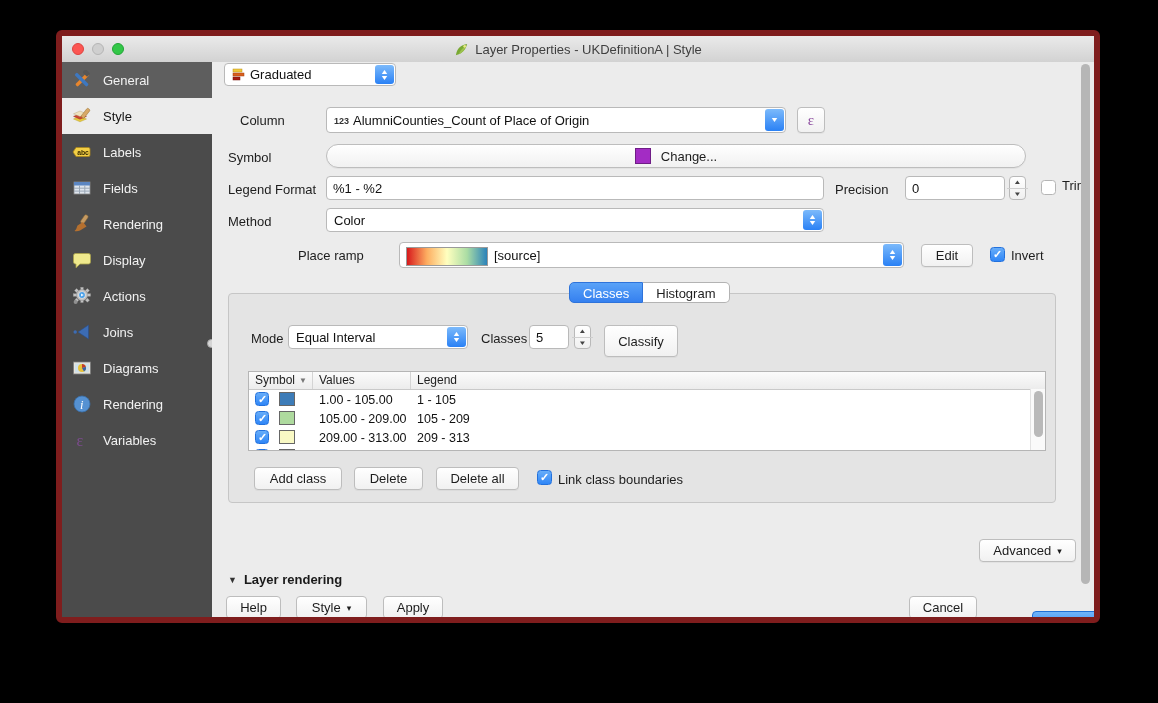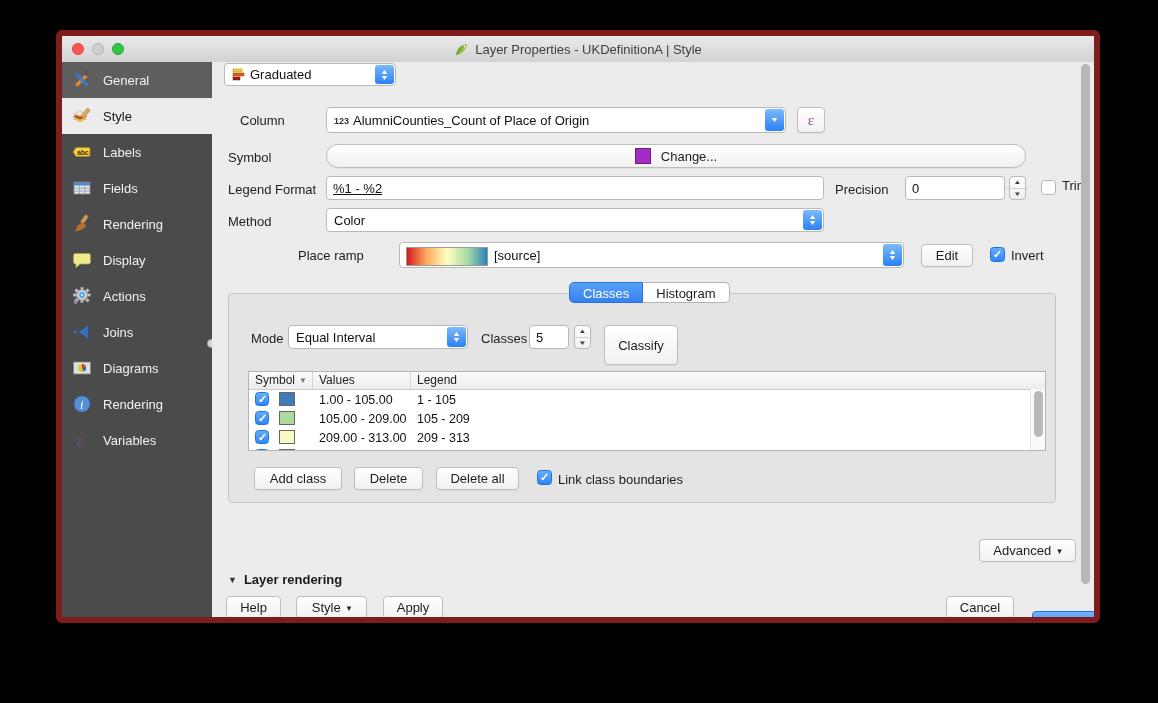--- a/index.html
+++ b/index.html
@@ -243,21 +243,21 @@
     <span class="eps">ε</span>
   </div>
 
   <span class="label" style="left:166px;top:114px;">Symbol</span>
   <div class="btn" style="left:264px;top:108px;width:700px;height:24px;border-radius:12px;">
     <span class="sym-swatch"></span>
     <span>Change...</span>
   </div>
 
   <span class="label" style="left:166px;top:146px;">Legend Format</span>
-  <input class="input" style="left: 264px; top: 140px; width: 498px; height: 24px; text-decoration: underline;" value="%1 - %2">
+  <input class="input" style="left: 264px; top: 140px; width: 498px; height: 24px;" value="%1 - %2">
   <span class="label" style="left:773px;top:146px;">Precision</span>
   <input class="input" style="left: 843px; top: 140px; width: 100px; height: 24px;" value="0">
   <div class="spinner" style="left:947px;top:140px;height:24px;">
     <span>▲</span>
       <span>▼</span>
   </div>
   <span class="cb" style="left:979px;top:144px;"></span>
   <span class="label" style="left:1000px;top:142px;text-align:right;">Trim</span>
 
   <span class="label" style="left:166px;top:178px;">Method</span>
@@ -297,21 +297,21 @@
       <span class="ar">▲</span>
         <span class="ar">▼</span>
     </span>
   </div>
   <span class="label" style="left:419px;top:295px;z-index:2;">Classes</span>
   <input class="input" style="left: 467px; top: 289px; width: 40px; height: 24px; z-index: 2;" value="5">
   <div class="spinner" style="left:512px;top:289px;height:24px;z-index:2;">
     <span>▲</span>
       <span>▼</span>
   </div>
-  <div class="btn" style="left:542px;top:289px;width:74px;height:40px;z-index:2;">
+  <div class="btn" style="left:542px;top:289px;width:74px;height:32px;z-index:2;">
     <span>Classify</span>
   </div>
 
   <div class="ctable">
     <div class="thead">
       <span class="h" style="left:6px;">Symbol</span>
       <span class="h" style="left:50px;font-size:8px;color:#777;top:4px;">▼</span>
       <span class="vsep" style="left:63px;"></span>
       <span class="h" style="left:70px;">Values</span>
       <span class="vsep" style="left:161px;"></span>
@@ -371,21 +371,21 @@
   <div class="btn" style="left:164px;top:560px;width:55px;height:23px;">
     <span>Help</span>
   </div>
   <div class="btn" style="left:234px;top:560px;width:71px;height:23px;">
     <span>Style</span>
     <span class="arrow-small">▾</span>
   </div>
   <div class="btn" style="left:321px;top:560px;width:60px;height:23px;">
     <span>Apply</span>
   </div>
-  <div class="btn" style="left:884px;top:560px;width:68px;height:23px;">
+  <div class="btn" style="left:847px;top:560px;width:68px;height:23px;">
     <span>Cancel</span>
   </div>
   <div class="btn btn-blue" style="left:970px;top:560px;width:70px;height:23px;">
     <span>OK</span>
   </div>
 
   <div class="dlg-scroll-lane">
     <span class="dlg-scroll-thumb"></span>
   </div>
 

